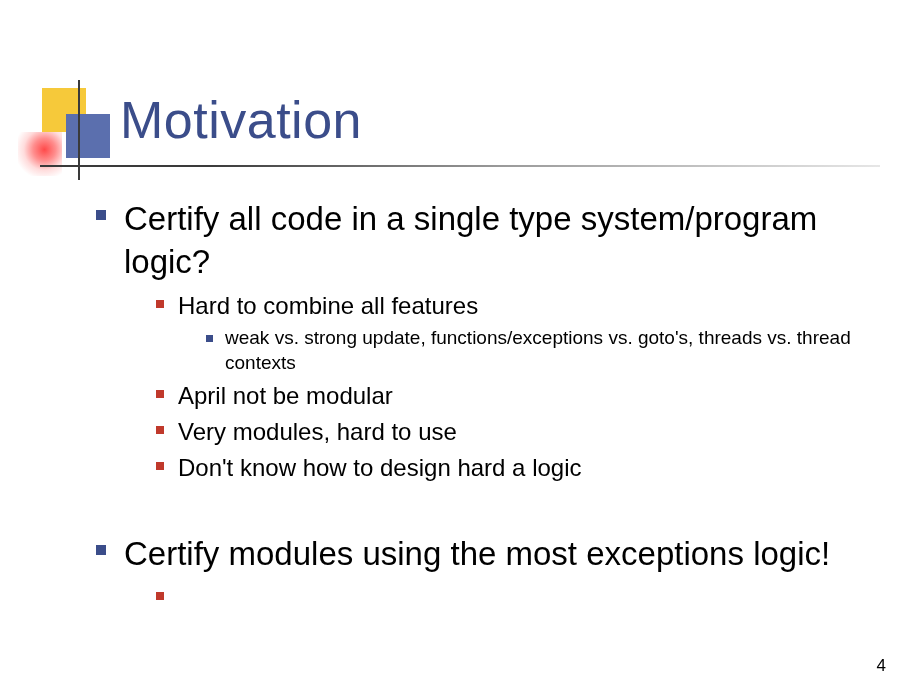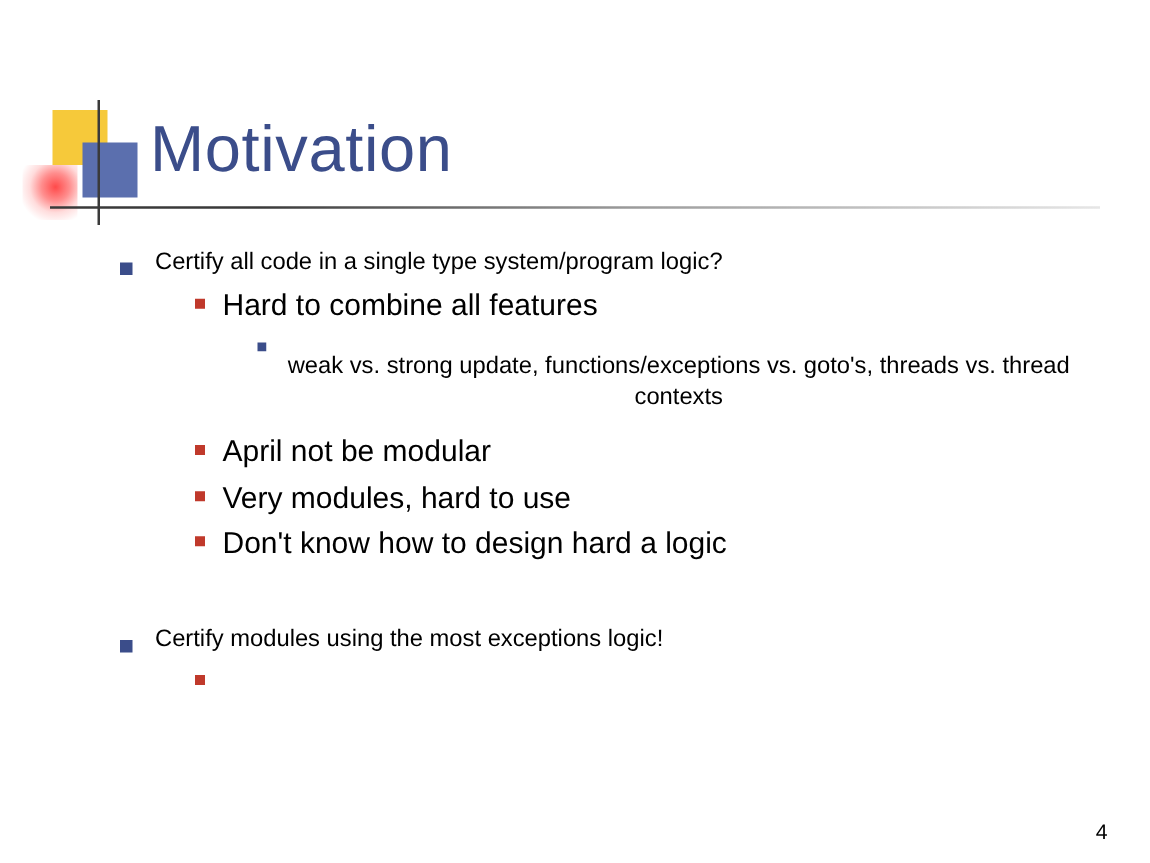--- a/index.html
+++ b/index.html
@@ -1,15 +1,15 @@
 <!DOCTYPE html>
 <html><head>
 <meta charset="utf-8">
 <style>
-  * { margin: 0; padding: 0; box-sizing: border-box; text-align: center; }
+  * { margin: 0; padding: 0; box-sizing: border-box; }
   body {
     width: 920px;
     height: 690px;
     background: #ffffff;
     font-family: Verdana, Geneva, sans-serif;
     position: relative;
     overflow: hidden;
   }
   .slide {
     width: 100%;
@@ -88,21 +88,21 @@
   }
   .l1 .b {
     flex: 0 0 auto;
     width: 10px;
     height: 10px;
     background: #3b4d8a;
     margin-top: 12px;
     margin-right: 18px;
   }
   .l1 .t {
-    font-size: 19px;
+    font-size: 33px;
     line-height: 1.3;
   }
   .l2 {
     display: flex;
     align-items: flex-start;
     margin-left: 60px;
     margin-bottom: 4px;
   }
   .l2 .b {
     flex: 0 0 auto;
@@ -113,22 +113,21 @@
     margin-right: 14px;
   }
   .l2 .t {
     font-size: 24px;
     line-height: 1.35;
   }
   .l3 {
     display: flex;
     align-items: flex-start;
     margin-left: 110px;
-    margin-bottom: 16px;
-    flex-direction: column;
+    margin-bottom: 4px;
   }
   .l3 .b {
     flex: 0 0 auto;
     width: 7px;
     height: 7px;
     background: #3b4d8a;
     margin-top: 9px;
     margin-right: 12px;
   }
   .l3 .t {

